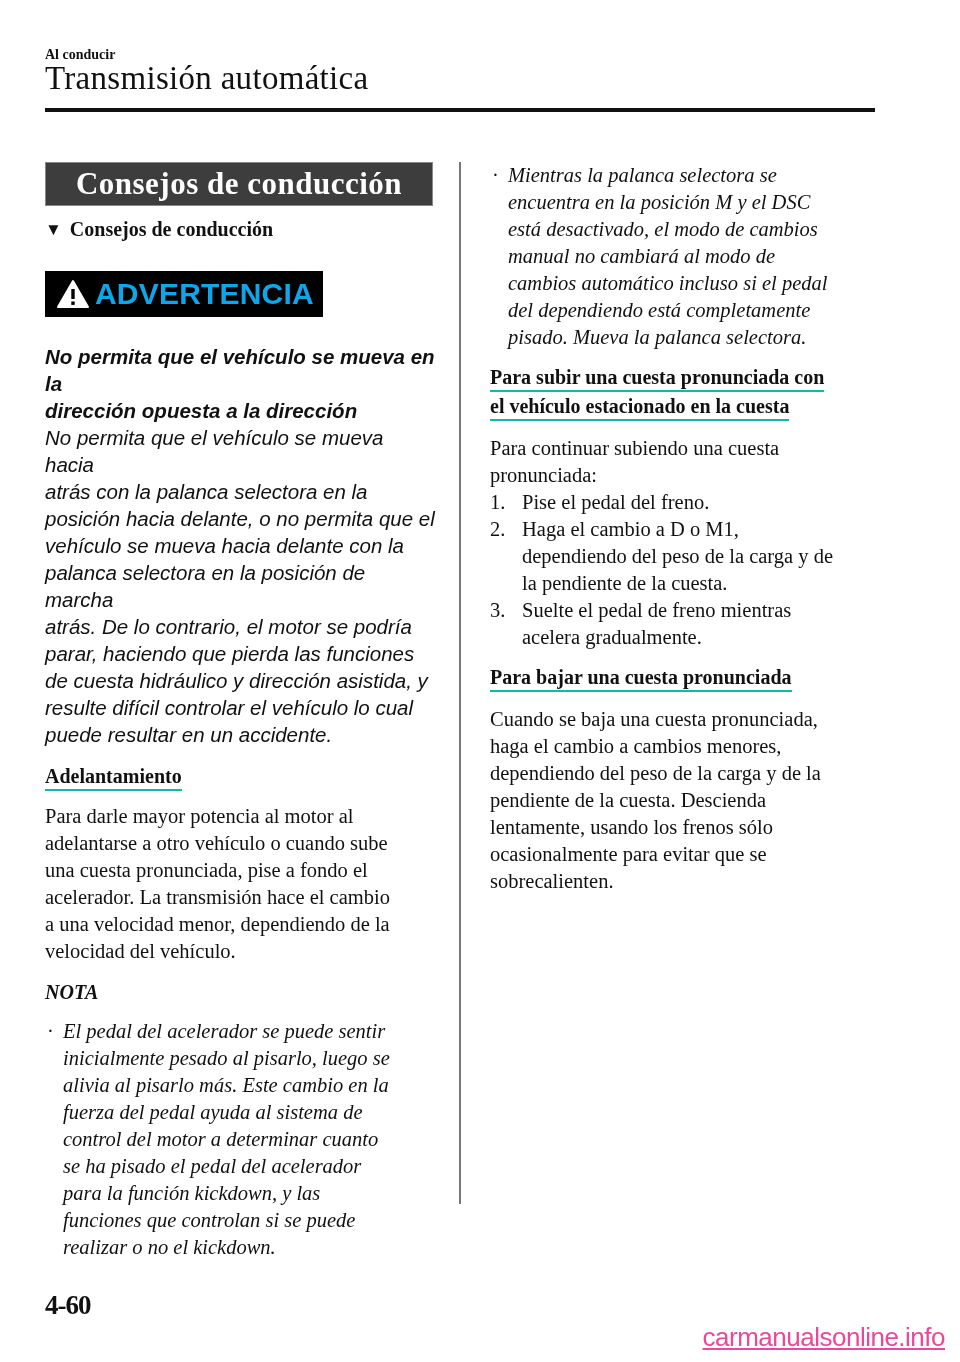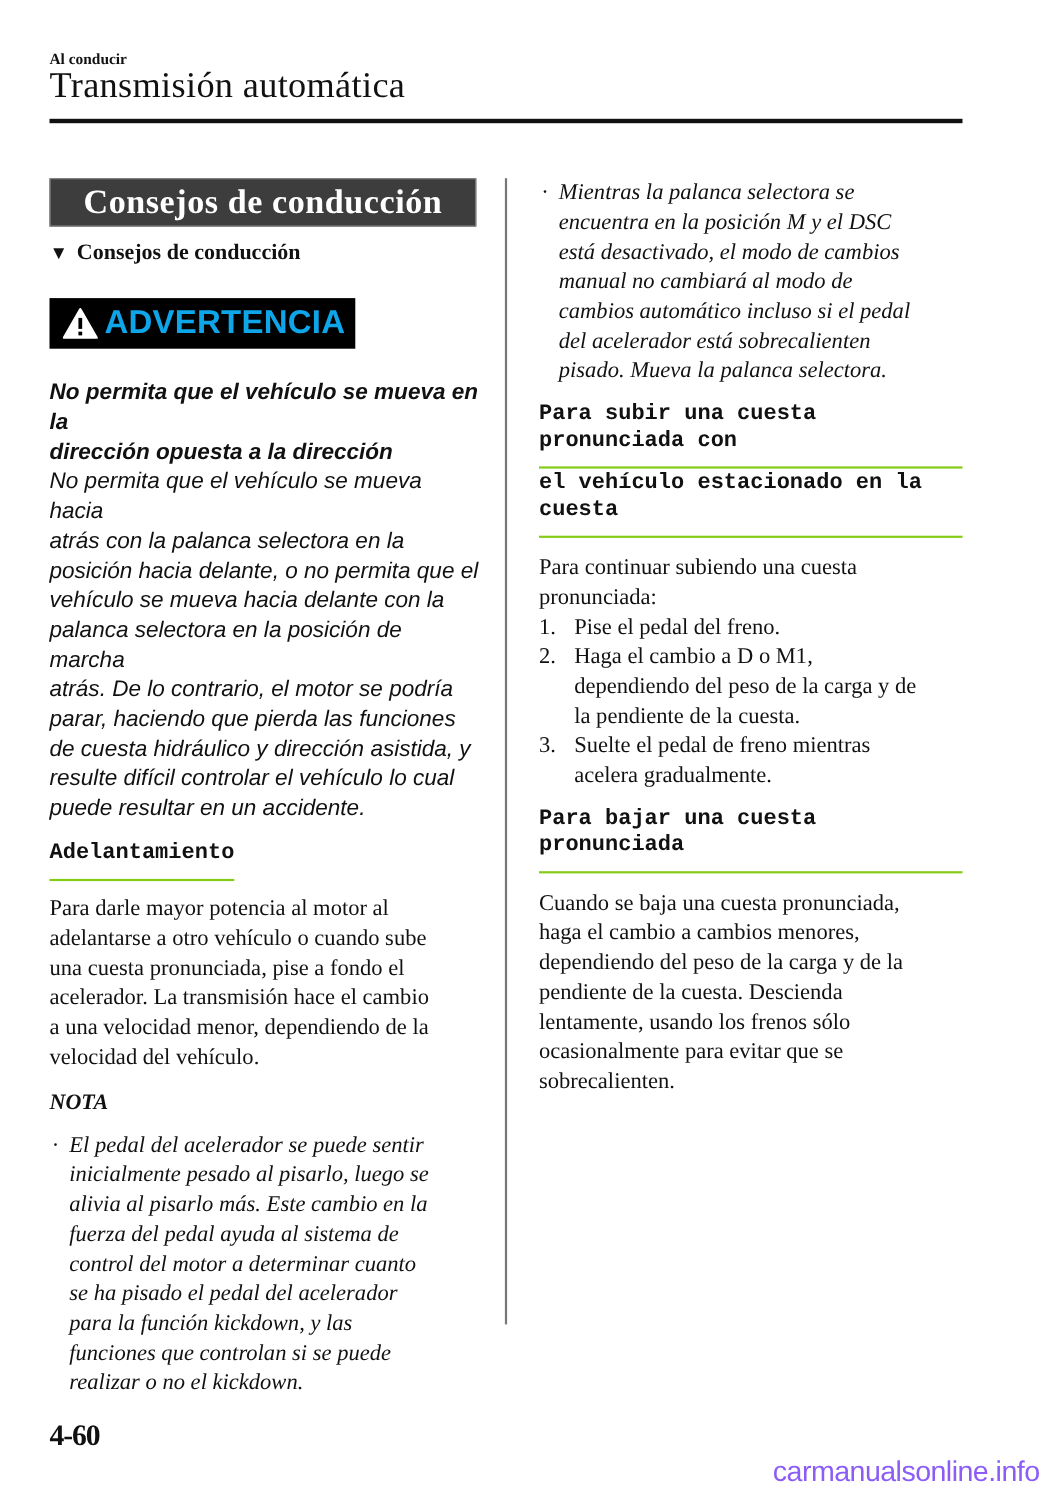--- a/index.html
+++ b/index.html
@@ -24,35 +24,35 @@
   .subhead .tri { font-size: 17px; margin-right: 8px; }
 
   .warn-badge { margin-top: 30px; display: inline-flex; align-items: center; background: #000; color: #0ea5e9;
                 height: 46px; padding: 0 9px 0 12px; }
   .warn-badge svg { margin-right: 6px; }
   .warn-badge .warn-text { font-size: 30px; font-weight: bold; letter-spacing: 0.2px; }
 
   .warn-body { margin-top: 26px; font-size: 20.5px; line-height: 27px; font-style: italic; }
   .warn-body .strong { font-weight: bold; }
 
-  .h-underline { display: inline-block; font-size: 20px; font-weight: bold; border-bottom: 2px solid #84cc16;
-                 line-height: 24px; padding-bottom: 11px; font-family: Liberation Mono, monospace; }
+  .h-underline { display: inline-block; font-size: 20px; font-weight: bold; border-bottom: 2px solid #14b8a6;
+                 line-height: 24px; padding-bottom: 1px; }
   .para { font-size: 20.5px; line-height: 27px; }
   .nota { font-size: 20px; font-style: italic; font-weight: bold; }
 
   .bullet-list { margin: 0; padding: 0; list-style: none; }
   .bullet-item { position: relative; padding-left: 18px; font-size: 20.5px; line-height: 27px; font-style: italic; }
   .bullet-item .dot { position: absolute; left: 2px; top: 0; font-style: normal; }
 
   .num-list { margin: 0; padding: 0; list-style: none; }
   .num-item { position: relative; padding-left: 32px; font-size: 20.5px; line-height: 27px; }
   .num-item .num { position: absolute; left: 0; top: 0; }
 
   .page-number { position: absolute; left: 45px; top: 1290px; font-size: 27px; font-weight: bold; letter-spacing: -1px; }
-  .watermark { position: absolute; right: 15px; top: 1322px; font-size: 26px; color: #8b5cf6; letter-spacing: -0.5px; }
+  .watermark { position: absolute; right: 15px; top: 1322px; font-size: 26px; color: #ec4899; letter-spacing: -0.5px; text-decoration: underline; }
 </style>
 </head>
 <body>
 
 <div class="running-head serif">Al conducir</div>
 <div class="chapter-title serif">Transmisión automática</div>
 <div class="header-rule"></div>
 
 <div class="col-divider"></div>
 
@@ -120,21 +120,21 @@
 
 <div class="col col-right">
   <ul class="bullet-list serif">
     <li class="bullet-item">
       <span class="dot">·</span>
       <div>Mientras la palanca selectora se</div>
       <div>encuentra en la posición M y el DSC</div>
       <div>está desactivado, el modo de cambios</div>
       <div>manual no cambiará al modo de</div>
       <div>cambios automático incluso si el pedal</div>
-      <div>del acelerador está sobrecalienten</div>
+      <div>del dependiendo está completamente</div>
       <div>pisado. Mueva la palanca selectora.</div>
     </li>
   </ul>
 
   <div style="margin-top:14px;">
     <span class="h-underline serif">Para subir una cuesta pronunciada con</span><br>
     <span class="h-underline serif" style="margin-top:2px;">el vehículo estacionado en la cuesta</span>
   </div>
 
   <div class="para serif" style="margin-top:14px;">

